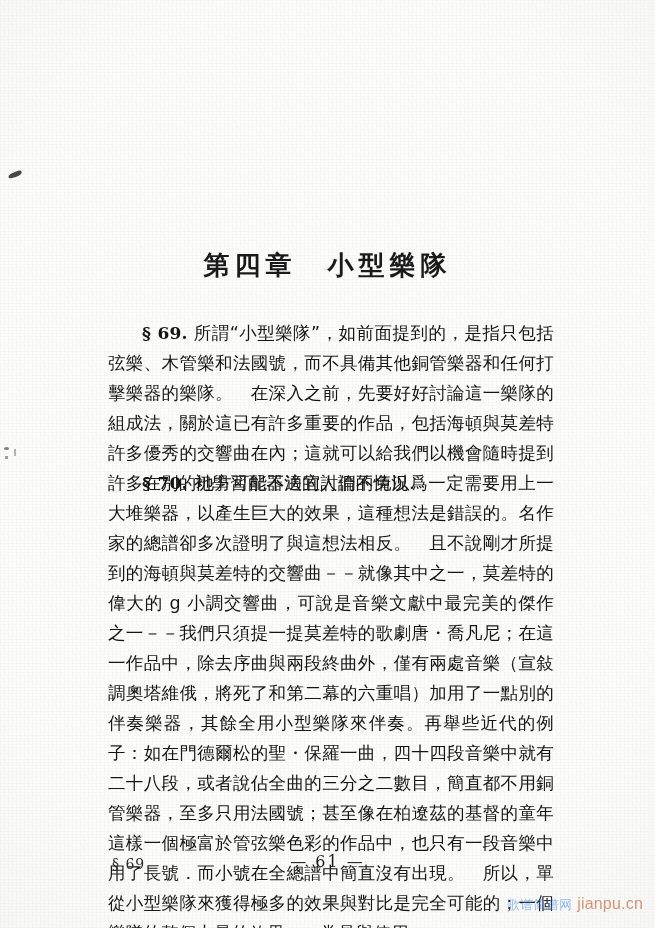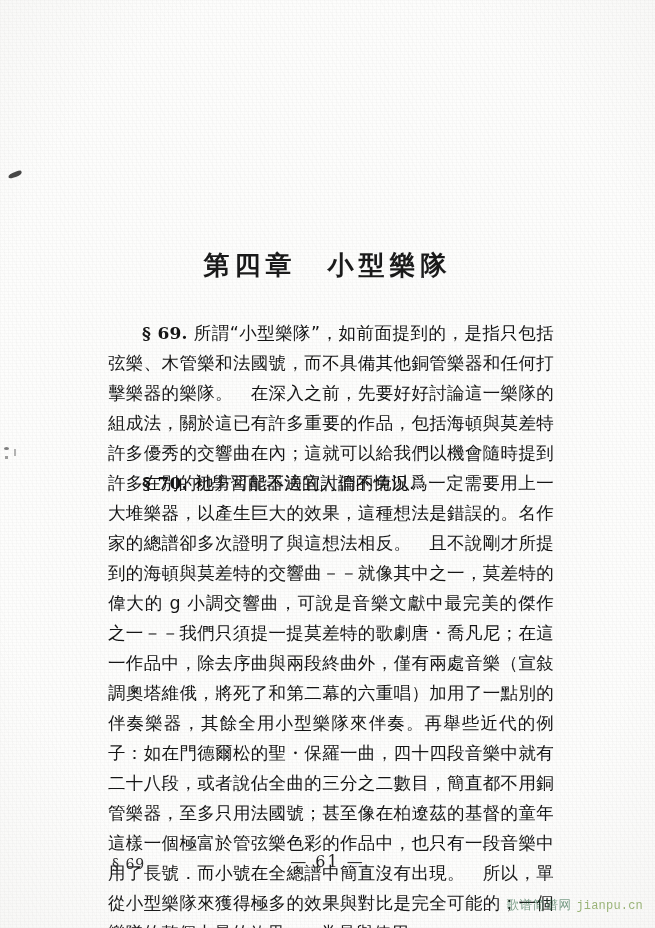--- a/index.html
+++ b/index.html
@@ -113,27 +113,27 @@
     right: 12px;
     bottom: 14px;
     display: flex;
     align-items: baseline;
     gap: 5px;
     opacity: 0.55;
   }
   #watermark .wm-cn {
     font-family: "DejaVu Sans", sans-serif;
     font-size: 12.5px;
-    color: #14532d;
+    color: #3b82f6;
     letter-spacing: 0.5px;
   }
   #watermark .wm-url {
-    font-family: Liberation Mono, monospace;
-    font-size: 12px;
-    color: #4d7c0f;
+    font-family: Liberation Sans, sans-serif;
+    font-size: 16px;
+    color: #c2410c;
     letter-spacing: 0.2px;
   }
 
   
   .speck {
     position: absolute;
     background: #2b2b2b;
     pointer-events: none;
   }
   #speck-a {

